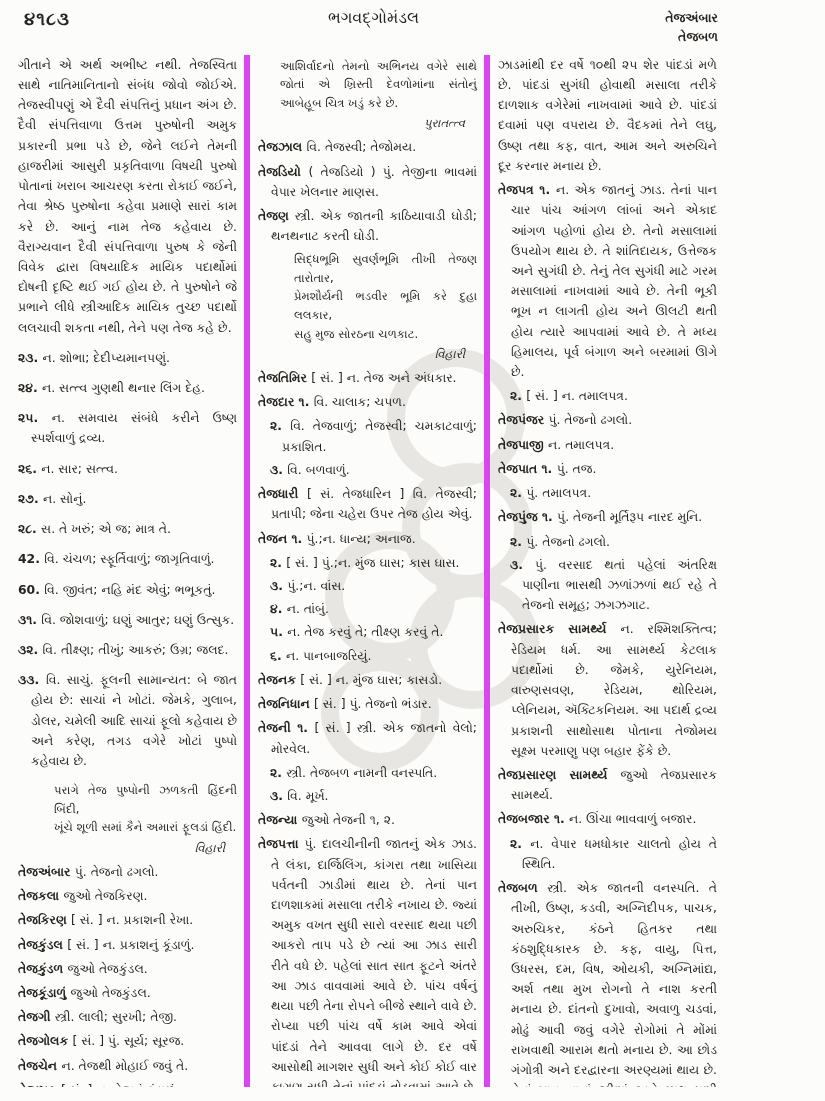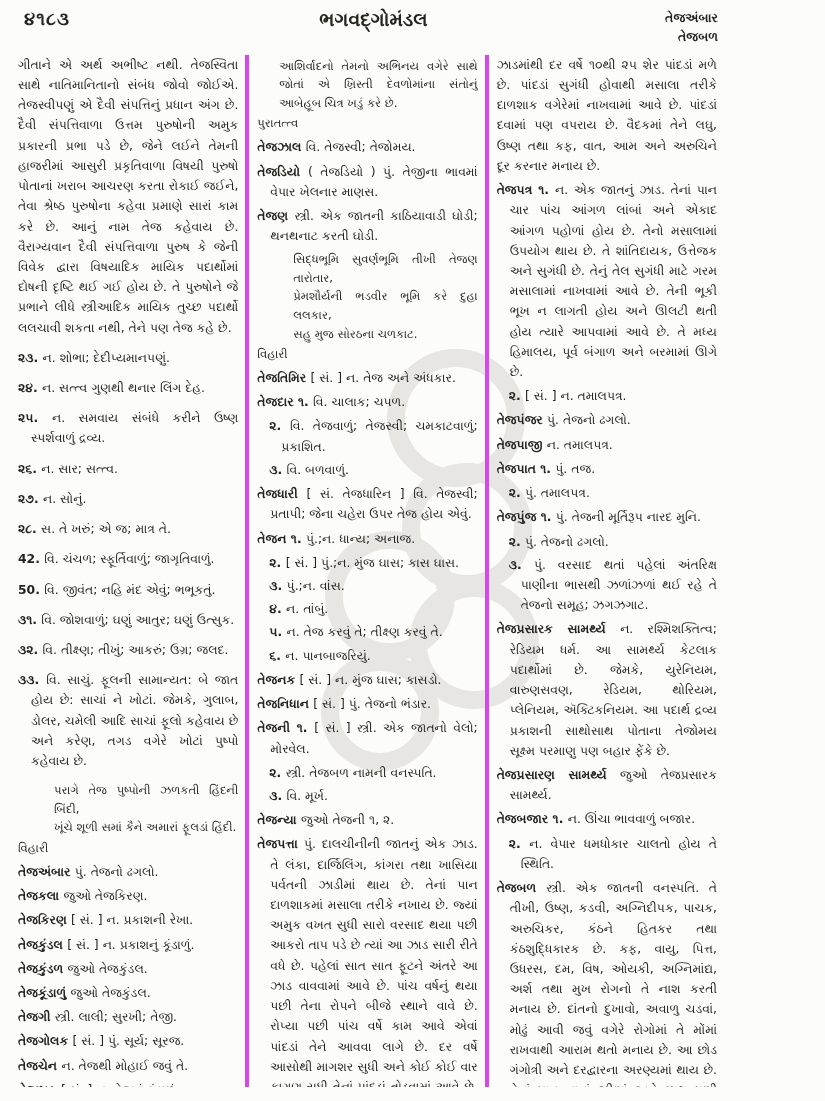--- a/index.html
+++ b/index.html
@@ -7,33 +7,33 @@
     width:825px;height:1101px;
     background:#fcfcfa;
     font-family:"DejaVu Sans",sans-serif;
     color:#262420;
     overflow:hidden;
   }
   .page{position:relative;width:734px;height:1101px;box-sizing:border-box;padding:6px 10px 8px 10px;}
   .watermark{position:absolute;left:260px;top:260px;z-index:0;pointer-events:none;}
   .header{position:relative;z-index:1;display:flex;justify-content:space-between;align-items:flex-start;padding:2px 6px 0 14px;}
   .pageno{font-size:18px;font-weight:bold;letter-spacing:1px;}
-  .booktitle{font-size:19px;font-weight:bold;transform:translateX(6px);}
+  .booktitle{font-size:16px;font-weight:normal;transform:translateX(6px);}
   .guide{text-align:right;font-size:12.5px;font-weight:bold;line-height:1.55;}
   .columns{position:relative;z-index:1;display:flex;margin-top:8px;height:1032px;overflow:hidden;}
   .col{flex:1 1 0;box-sizing:border-box;padding:0 7px 0 8px;font-size:12.4px;line-height:1.63;text-align:justify;overflow:hidden;}
-  .col+.col{border-left:4px solid #d946ef;}
+  .col+.col{border-left:6px solid #d946ef;}
   p{margin:3px 0;}
   .plain{margin-top:0;}
   .entry{padding-left:13px;text-indent:-13px;margin:4px 0;}
   .sense{padding-left:24px;text-indent:-12px;margin:3px 0;}
   .numsense{padding-left:13px;text-indent:-13px;margin:10px 0;}
   .quote{font-size:11.6px;padding-left:22px;line-height:1.6;margin:2px 0;}
   .verse{font-size:11.6px;padding-left:36px;line-height:1.6;margin:2px 0;}
-  .attr{text-align:left;font-size:11.6px;margin:0 4px 3px 0;}
+  .attr{text-align:right;font-size:11.6px;margin:0 12px 3px 0;font-style:italic;}
   b.hw{font-weight:bold;}
 </style>
 </head>
 <body>
 
 <div class="page">
 
   <svg class="watermark" width="340" height="520" viewBox="0 0 340 520">
     <g fill="none" stroke="#e7e6e2" stroke-width="18">
       <circle cx="196" cy="158" r="60"></circle>
@@ -56,21 +56,21 @@
   <div class="columns">
     <div class="col">
         <p class="plain">ગીતાને એ અર્થ અભીષ્ટ નથી. તેજસ્વિતા સાથે નાતિમાનિતાનો સંબંધ જોવો જોઈએ. તેજસ્વીપણું એ દૈવી સંપત્તિનું પ્રધાન અંગ છે. દૈવી સંપત્તિવાળા ઉત્તમ પુરુષોની અમુક પ્રકારની પ્રભા પડે છે, જેને લઈને તેમની હાજરીમાં આસુરી પ્રકૃતિવાળા વિષયી પુરુષો પોતાનાં ખરાબ આચરણ કરતા રોકાઈ જઈને, તેવા શ્રેષ્ઠ પુરુષોના કહેવા પ્રમાણે સારાં કામ કરે છે. આનું નામ તેજ કહેવાય છે. વૈરાગ્યવાન દૈવી સંપત્તિવાળા પુરુષ કે જેની વિવેક દ્વારા વિષયાદિક માયિક પદાર્થોમાં દોષની દૃષ્ટિ થઈ ગઈ હોય છે. તે પુરુષોને જે પ્રભાને લીધે સ્ત્રીઆદિક માયિક તુચ્છ પદાર્થો લલચાવી શકતા નથી, તેને પણ તેજ કહે છે.</p>
         <p class="numsense"><b class="hw">૨૩. </b>ન. શોભા; દેદીપ્યમાનપણું.</p>
         <p class="numsense"><b class="hw">૨૪. </b>ન. સત્ત્વ ગુણથી થનાર લિંગ દેહ.</p>
         <p class="numsense"><b class="hw">૨૫. </b>ન. સમવાય સંબંધે કરીને ઉષ્ણ સ્પર્શવાળું દ્રવ્ય.</p>
         <p class="numsense"><b class="hw">૨૬. </b>ન. સાર; સત્ત્વ.</p>
         <p class="numsense"><b class="hw">૨૭. </b>ન. સોનું.</p>
         <p class="numsense"><b class="hw">૨૮. </b>સ. તે ખરું; એ જ; માત્ર તે.</p>
         <p class="numsense"><b class="hw">42. </b>વિ. ચંચળ; સ્ફૂર્તિવાળું; જાગૃતિવાળું.</p>
-        <p class="numsense"><b class="hw">50. </b>વિ. જીવંત; નહિ મંદ એવું; ભભૂકતું.</p>
+        <p class="numsense"><b class="hw">60. </b>વિ. જીવંત; નહિ મંદ એવું; ભભૂકતું.</p>
         <p class="numsense"><b class="hw">૩૧. </b>વિ. જોશવાળું; ઘણું આતુર; ઘણું ઉત્સુક.</p>
         <p class="numsense"><b class="hw">૩૨. </b>વિ. તીક્ષ્ણ; તીખું; આકરું; ઉગ્ર; જલદ.</p>
         <p class="numsense"><b class="hw">૩૩. </b>વિ. સાચું. ફૂલની સામાન્યત: બે જાત હોય છે: સાચાં ને ખોટાં. જેમકે, ગુલાબ, ડોલર, ચમેલી આદિ સાચાં ફૂલો કહેવાય છે અને કરેણ, તગડ વગેરે ખોટાં પુષ્પો કહેવાય છે.</p>
         <p class="verse">પરાગે તેજ પુષ્પોની ઝળકતી હિંદની બિંદી,<br>ખૂંચે શૂળી સમાં કૈને અમારાં ફૂલડાં હિંદી.</p>
         <p class="attr">વિહારી</p>
         <p class="entry"><b class="hw">તેજઅંબાર </b>પું. તેજનો ઢગલો.</p>
         <p class="entry"><b class="hw">તેજકલા </b>જુઓ તેજકિરણ.</p>
         <p class="entry"><b class="hw">તેજકિરણ </b>[ સં. ] ન. પ્રકાશની રેખા.</p>
         <p class="entry"><b class="hw">તેજકુંડલ </b>[ સં. ] ન. પ્રકાશનું કૂંડાળું.</p>
         <p class="entry"><b class="hw">તેજકુંડળ </b>જુઓ તેજકુંડલ.</p>

